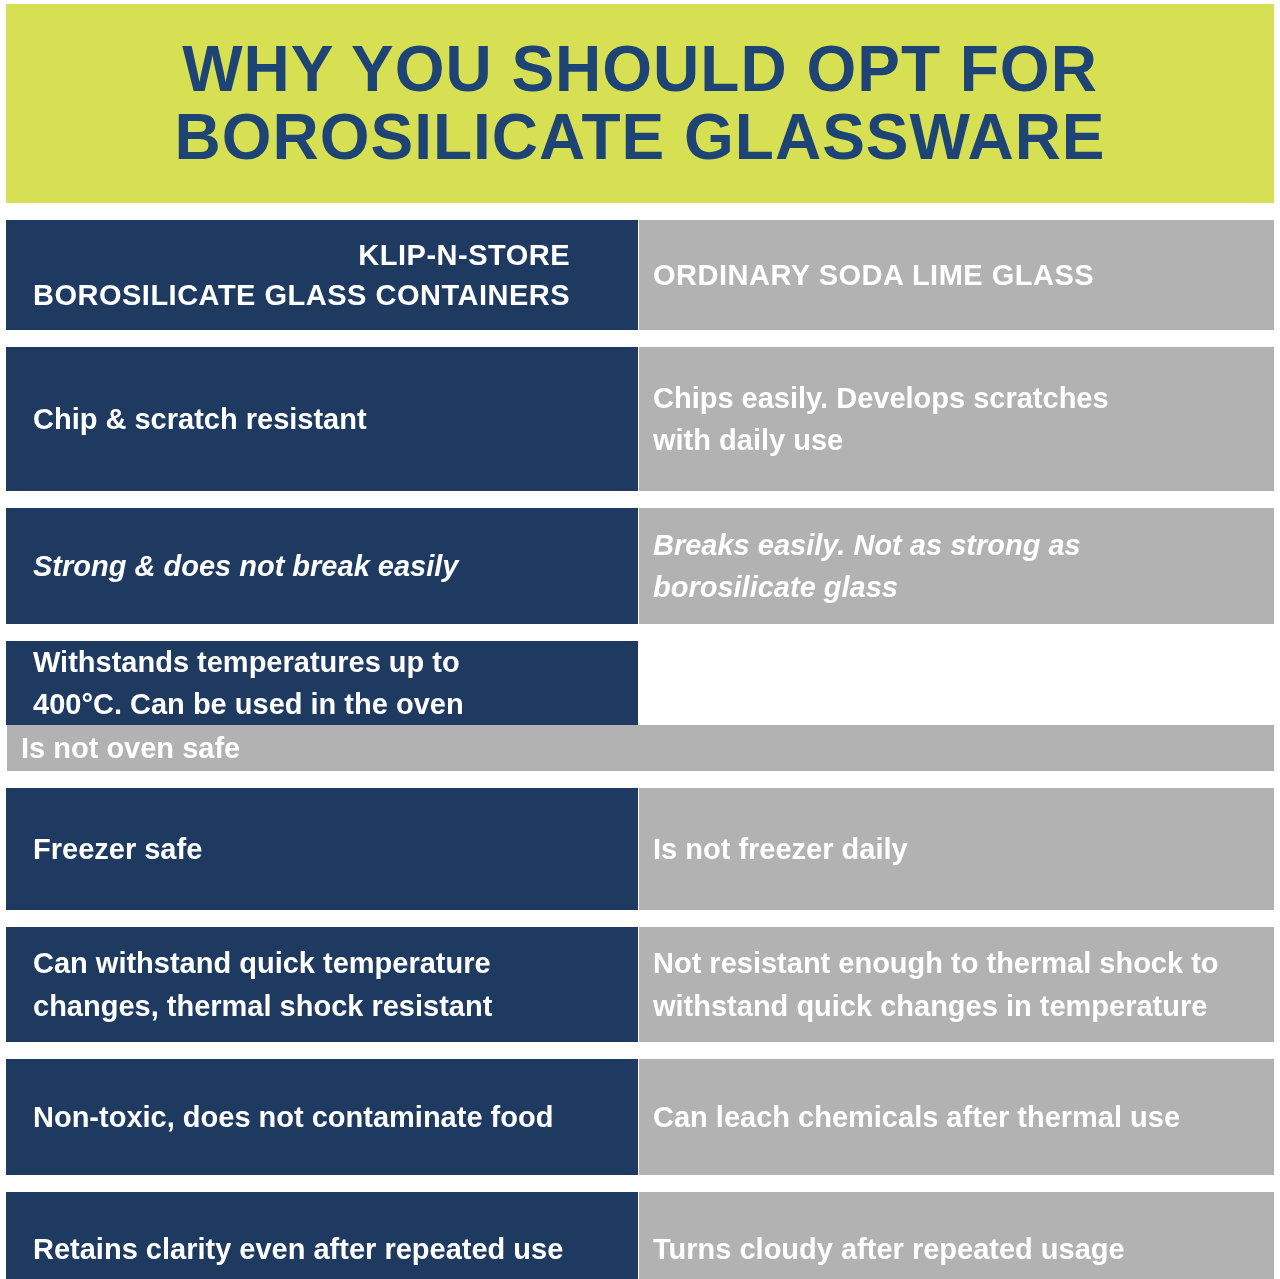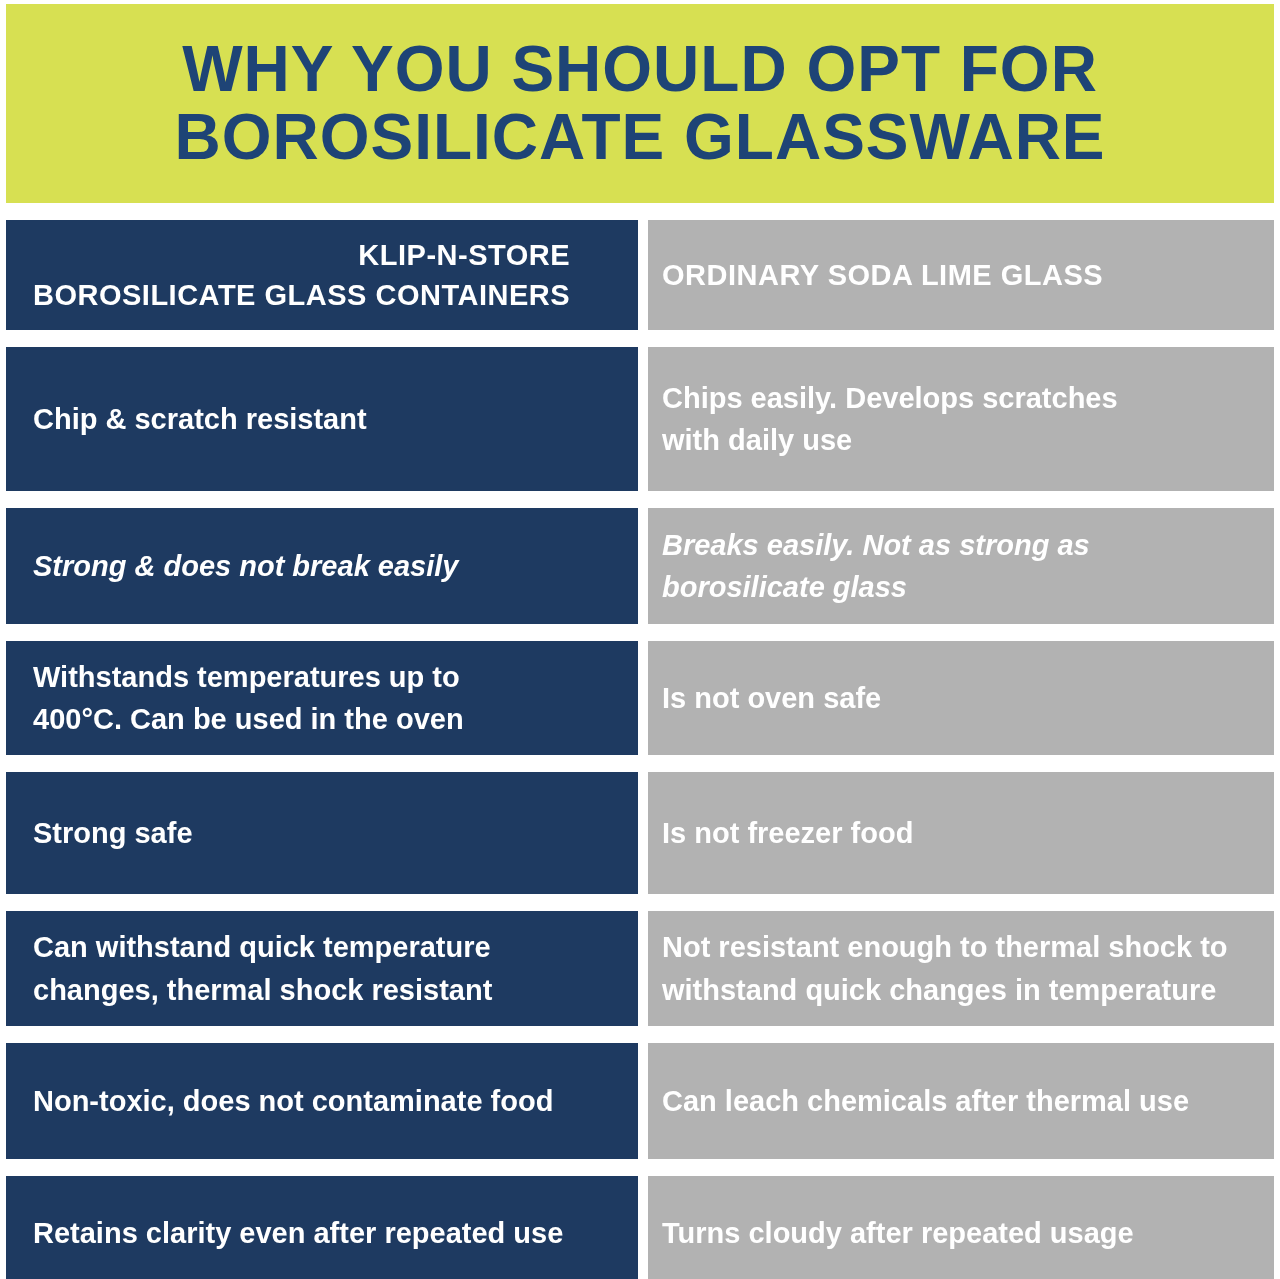--- a/index.html
+++ b/index.html
@@ -41,42 +41,42 @@
   
   .table{
     margin:17px 6px 0 6px;
     display:flex;flex-direction:column;
     gap:17px;
   }
   .trow{display:flex;}
   .trow:nth-child(1){height:110px;text-align:right;}
   .trow:nth-child(2){height:144px;}
   .trow:nth-child(3){height:116px;font-style:italic;}
-  .trow:nth-child(4){height:114px;}
+  .trow:nth-child(4){height:130px;flex-direction:column;}
   .trow:nth-child(5){height:122px;}
   .trow:nth-child(6){height:115px;border-radius:29px;}
   .trow:nth-child(7){height:116px;text-align:center;}
   .trow:nth-child(8){height:115px;}
 
   .cell{
     display:flex;align-items:center;
     color:var(--text-white);
     font-weight:bold;
     font-size:29px;
     line-height:1.45;
     white-space:pre-line;
   }
   .cell.left{
     width:632px;flex:none;
     background:var(--navy);
     padding:0 18px 0 27px;
   }
   .cell.right{
     flex:1;
-    margin-left:10px;
+    margin-left:1px;
     background:var(--gray);
     padding:0 14px 0 14px;
   }
   .thead .cell{
     text-transform:uppercase;
     letter-spacing:0.5px;
     line-height:1.38;
     font-size:29px;
   }
 </style>
@@ -106,22 +106,22 @@
         <div class="cell left">Strong &amp; does not break easily</div>
         <div class="cell right">Breaks easily. Not as strong as
 borosilicate glass</div>
       </div>
       <div class="trow">
         <div class="cell left">Withstands temperatures up to
 400°C. Can be used in the oven</div>
         <div class="cell right">Is not oven safe</div>
       </div>
       <div class="trow">
-        <div class="cell left">Strong safe</div>
-        <div class="cell right">Is not freezer food</div>
+        <div class="cell left">Freezer safe</div>
+        <div class="cell right">Is not freezer daily</div>
       </div>
       <div class="trow">
         <div class="cell left">Can withstand quick temperature
 changes, thermal shock resistant</div>
         <div class="cell right">Not resistant enough to thermal shock to
 withstand quick changes in temperature</div>
       </div>
       <div class="trow">
         <div class="cell left">Non-toxic, does not contaminate food</div>
         <div class="cell right">Can leach chemicals after thermal use</div>

